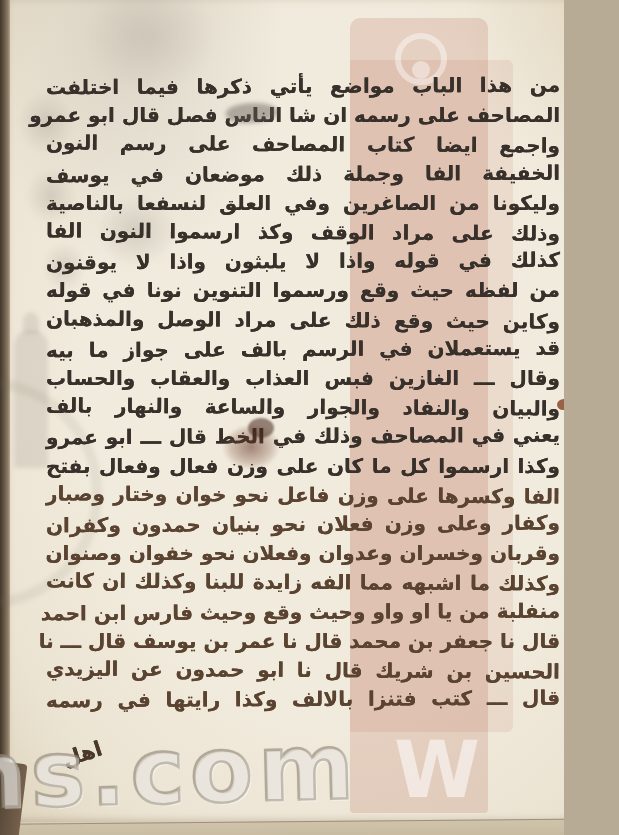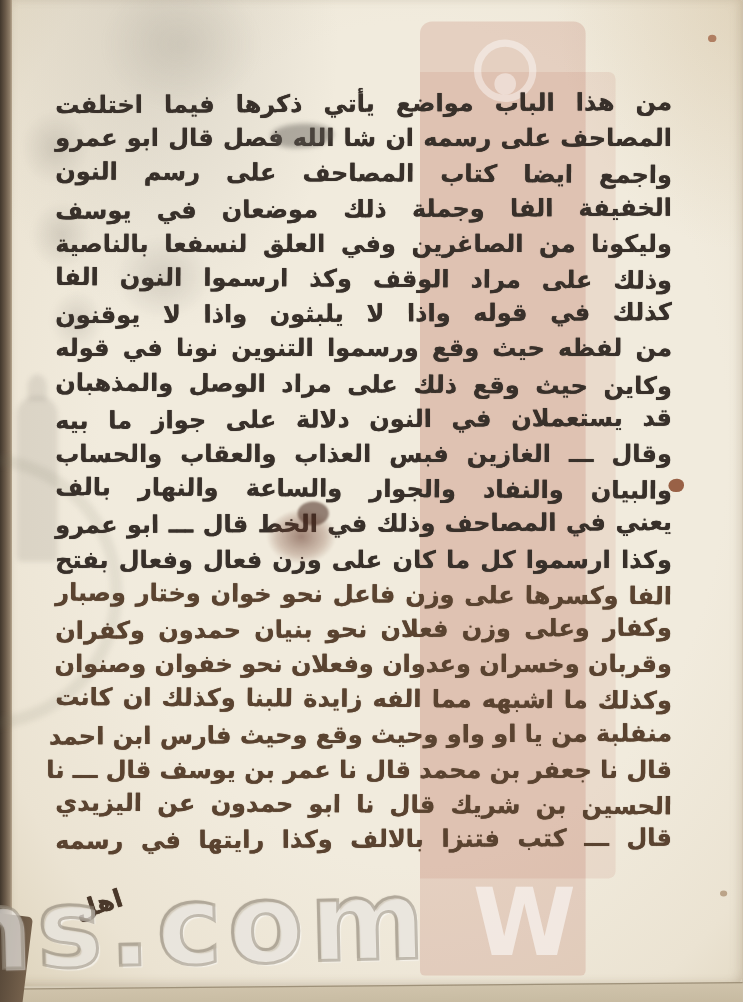--- a/index.html
+++ b/index.html
@@ -1,18 +1,18 @@
 <!DOCTYPE html>
 <html lang="ar"><head>
 <meta charset="utf-8">
 <style>
   html,body{margin:0;padding:0;background:#b8ab95;}
   *{box-sizing:border-box;}
   .scan{
-    position:relative;width:619px;height:835px;overflow:hidden;
+    position:relative;width:564px;height:835px;overflow:hidden;
     background:#d6ccb8;
     font-family:"DejaVu Sans",sans-serif;
   }
   
   .page{
     position:absolute;left:8px;top:0;width:611px;height:822px;
     background:
       radial-gradient(ellipse at 20% 4%, rgba(168,162,150,0.28) 0%, rgba(168,162,150,0) 22%),
       radial-gradient(ellipse at 100% 0%, rgba(205,185,150,0.35) 0%, rgba(205,185,150,0) 18%),
       radial-gradient(ellipse at 55% 45%, #f1ebdd 55%, #ebe3d2 82%, #e0d6c0 97%, #d8cbb2 100%);
@@ -134,29 +134,29 @@
   <div class="stripe-wide"></div>
   <div class="stripe-main"></div>
 
   <svg class="wm-logo" viewBox="0 0 60 60">
     <circle cx="29" cy="28" r="23" fill="none" stroke="rgba(255,255,255,0.48)" stroke-width="6"></circle>
     <circle cx="29" cy="39" r="9" fill="rgba(255,255,255,0.48)"></circle>
   </svg>
 
   <div class="text-block">
       <div class="ms-line" dir="rtl">من هذا الباب مواضع يأتي ذكرها فيما اختلفت</div>
-      <div class="ms-line" dir="rtl">المصاحف على رسمه ان شا الله فصل قال ابو عمرو</div>
+      <div class="ms-line" dir="rtl">المصاحف على رسمه ان شا الناس فصل قال ابو عمرو</div>
       <div class="ms-line" dir="rtl">واجمع ايضا كتاب المصاحف على رسم النون</div>
       <div class="ms-line" dir="rtl">الخفيفة الفا وجملة ذلك موضعان في يوسف</div>
       <div class="ms-line" dir="rtl">وليكونا من الصاغرين وفي العلق لنسفعا بالناصية</div>
       <div class="ms-line" dir="rtl">وذلك على مراد الوقف وكذ ارسموا النون الفا</div>
       <div class="ms-line" dir="rtl">كذلك في قوله واذا لا يلبثون واذا لا يوقنون</div>
       <div class="ms-line" dir="rtl">من لفظه حيث وقع ورسموا التنوين نونا في قوله</div>
       <div class="ms-line" dir="rtl">وكاين حيث وقع ذلك على مراد الوصل والمذهبان</div>
-      <div class="ms-line" dir="rtl">قد يستعملان في النون دلالة على جواز ما بيه</div>
+      <div class="ms-line" dir="rtl">قد يستعملان في الرسم بالف على جواز ما بيه</div>
       <div class="ms-line" dir="rtl">وقال ـــ الغازين فبس العذاب والعقاب والحساب</div>
       <div class="ms-line" dir="rtl">والبيان والنفاد والجوار والساعة والنهار بالف</div>
       <div class="ms-line" dir="rtl">يعني في المصاحف وذلك في الخط قال ـــ ابو عمرو</div>
       <div class="ms-line" dir="rtl">وكذا ارسموا كل ما كان على وزن فعال وفعال بفتح</div>
       <div class="ms-line" dir="rtl">الفا وكسرها على وزن فاعل نحو خوان وختار وصبار</div>
       <div class="ms-line" dir="rtl">وكفار وعلى وزن فعلان نحو بنيان حمدون وكفران</div>
       <div class="ms-line" dir="rtl">وقربان وخسران وعدوان وفعلان نحو خفوان وصنوان</div>
       <div class="ms-line" dir="rtl">وكذلك ما اشبهه مما الفه زايدة للبنا وكذلك ان كانت</div>
       <div class="ms-line" dir="rtl">منفلبة من يا او واو وحيث وقع وحيث فارس ابن احمد</div>
       <div class="ms-line" dir="rtl">قال نا جعفر بن محمد قال نا عمر بن يوسف قال ـــ نا</div>

